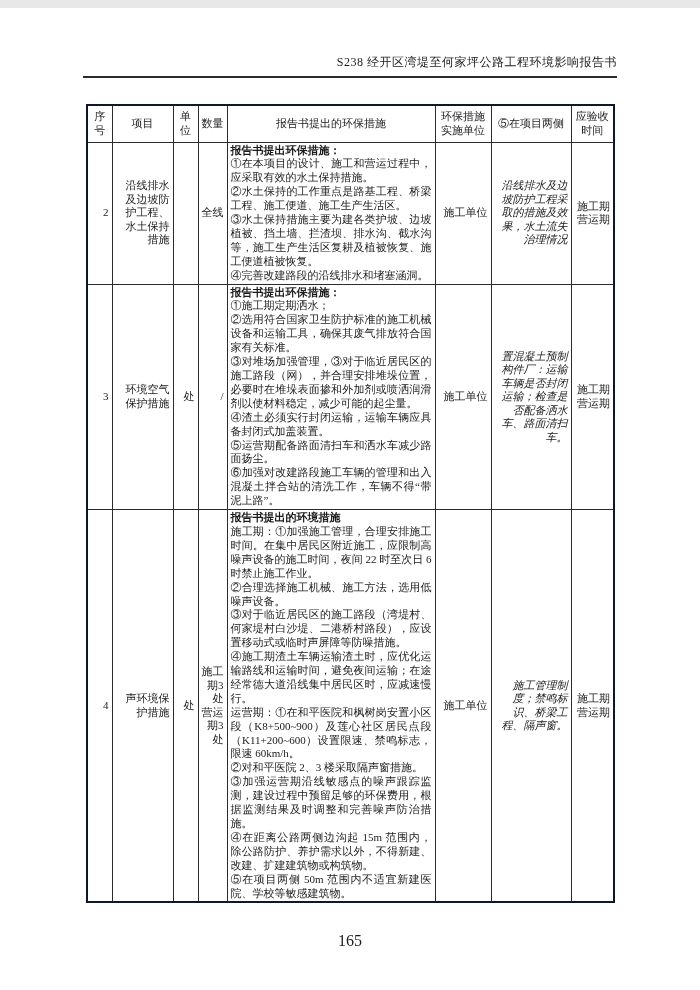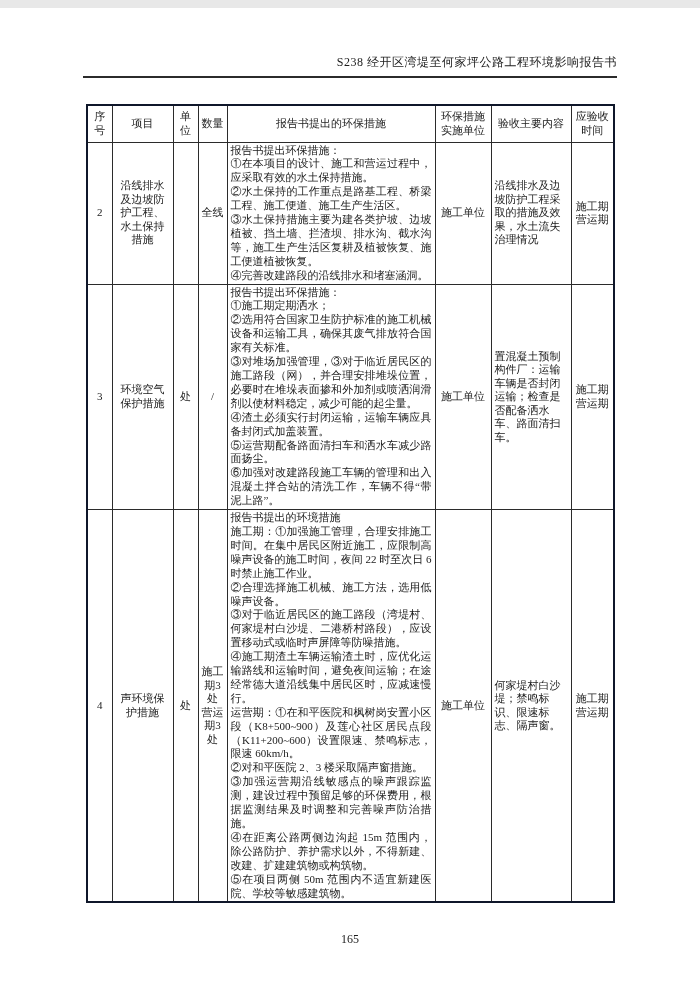--- a/index.html
+++ b/index.html
@@ -18,28 +18,28 @@
     border-collapse:collapse;table-layout:fixed;
     border:2px solid #0f172a;
   }
   table.report th, table.report td{
     border:1.5px solid #2b2b2b;
     font-size:11px;line-height:13.5px;
     padding:1px 3px;vertical-align:middle;
     word-break:break-all;overflow:hidden;
   }
   th.hcell{font-weight:normal;text-align:center;padding:2px 1px;}
-  td.center{text-align:center;}
+  td.center{text-align:right;}
   td.measures{vertical-align:top;text-align:justify;text-justify:inter-ideograph;padding:1px 4px;}
   td.measures p{margin:0;line-height:13.9px;}
-  td.measures p.hd{font-weight:normal;}
-  td.acc{text-align:left;padding:1px 2px;}
+  td.measures p.hd{font-weight:bold;}
+  td.acc{text-align:right;padding:1px 2px;font-style:italic;}
   .page-number{
     position:absolute;top:924px;left:0;width:700px;
-    text-align:center;font-size:12px;
+    text-align:center;font-size:16px;
   }
 </style>
 </head>
 <body>
 
 <div class="page">
 
   <div class="doc-header">
     <span>S238 经开区湾堤至何家坪公路工程环境影响报告书</span>
   </div>
@@ -56,21 +56,21 @@
         <col style="width:43px">
     </colgroup>
     <thead>
       <tr style="height:37px">
         <th class="hcell">序号</th>
         <th class="hcell">项目</th>
         <th class="hcell">单位</th>
         <th class="hcell">数量</th>
         <th class="hcell">报告书提出的环保措施</th>
         <th class="hcell">环保措施实施单位</th>
-        <th class="hcell">验收主要内容</th>
+        <th class="hcell">⑤在项目两侧</th>
         <th class="hcell">应验收时间</th>
       </tr>
     </thead>
     <tbody>
 
 
       <tr style="height:138px">
         <td class="center">2</td>
         <td class="center">沿线排水及边坡防护工程、水土保持措施</td>
         <td class="center"></td>
@@ -117,21 +117,21 @@
           <p>②合理选择施工机械、施工方法，选用低噪声设备。</p>
           <p>③对于临近居民区的施工路段（湾堤村、何家堤村白沙堤、二港桥村路段），应设置移动式或临时声屏障等防噪措施。</p>
           <p>④施工期渣土车辆运输渣土时，应优化运输路线和运输时间，避免夜间运输；在途经常德大道沿线集中居民区时，应减速慢行。</p>
           <p>运营期：①在和平医院和枫树岗安置小区段（K8+500~900）及莲心社区居民点段（K11+200~600）设置限速、禁鸣标志，限速 60km/h。</p>
           <p>②对和平医院 2、3 楼采取隔声窗措施。</p>
           <p>③加强运营期沿线敏感点的噪声跟踪监测，建设过程中预留足够的环保费用，根据监测结果及时调整和完善噪声防治措施。</p>
           <p>④在距离公路两侧边沟起 15m 范围内，除公路防护、养护需求以外，不得新建、改建、扩建建筑物或构筑物。</p>
           <p>⑤在项目两侧 50m 范围内不适宜新建医院、学校等敏感建筑物。</p>
         </td>
         <td class="center">施工单位</td>
-        <td class="acc">何家堤村白沙堤；禁鸣标识、限速标志、隔声窗。</td>
+        <td class="acc">施工管理制度；禁鸣标识、桥梁工程、隔声窗。</td>
         <td class="center">施工期营运期</td>
       </tr>
 
     </tbody>
   </table>
 
   <div class="page-number">165</div>
 
 </div>
 

